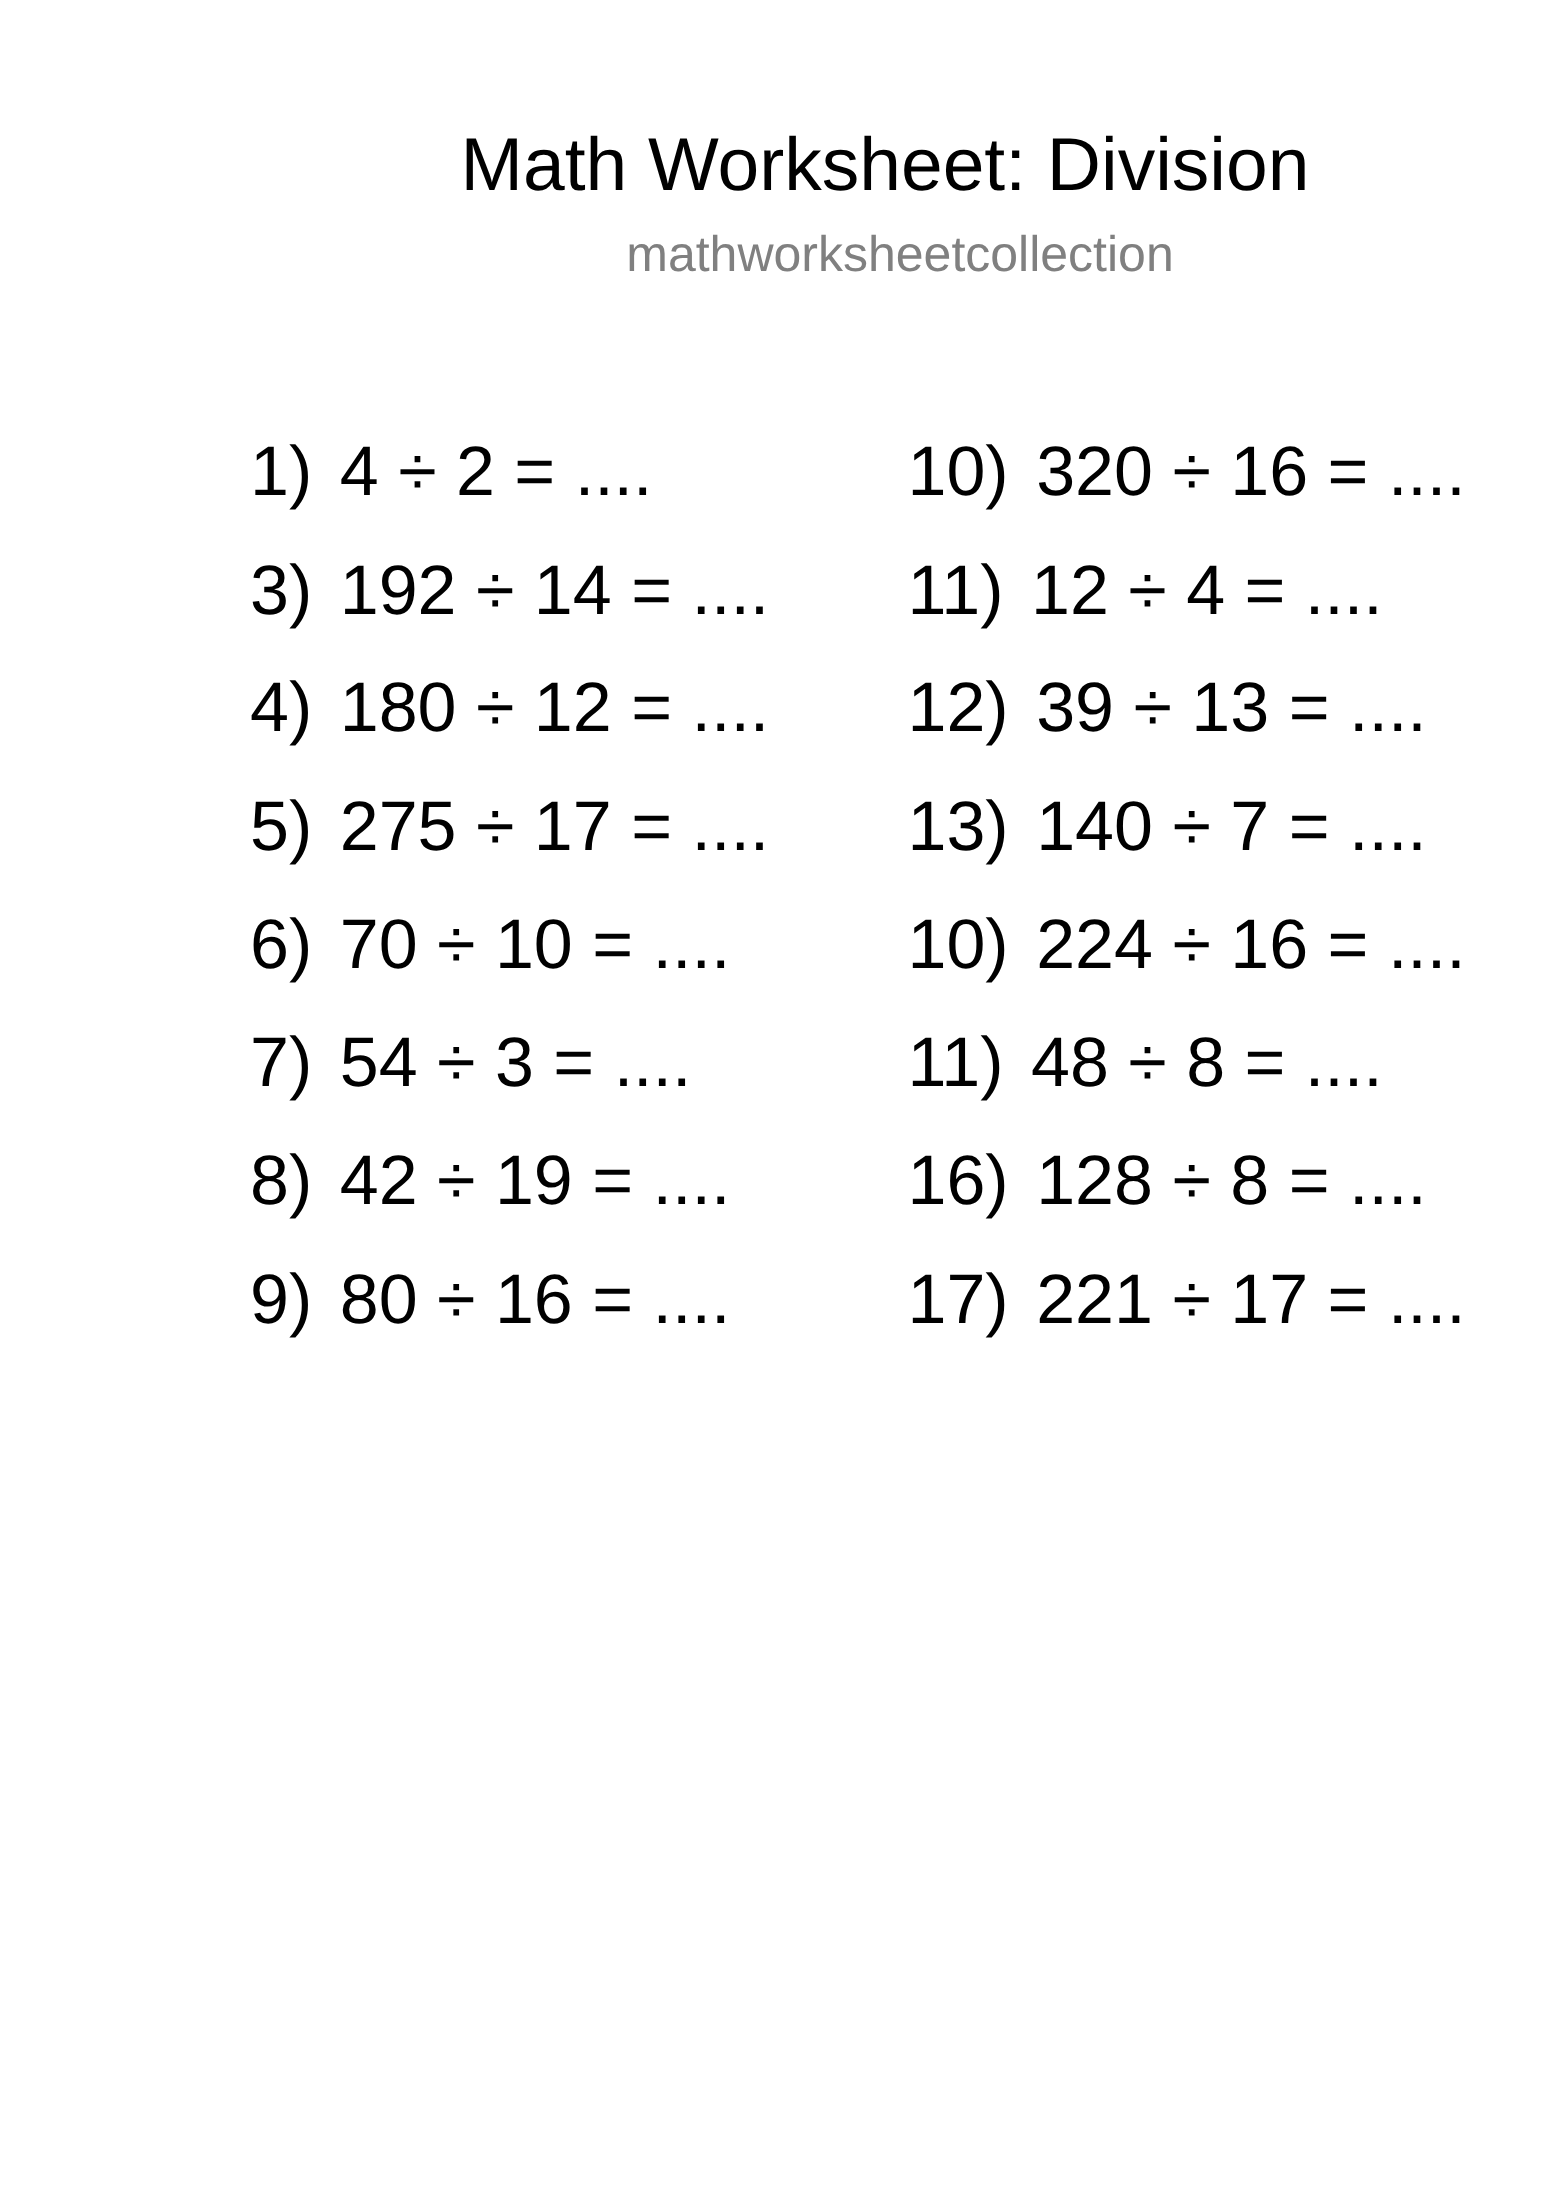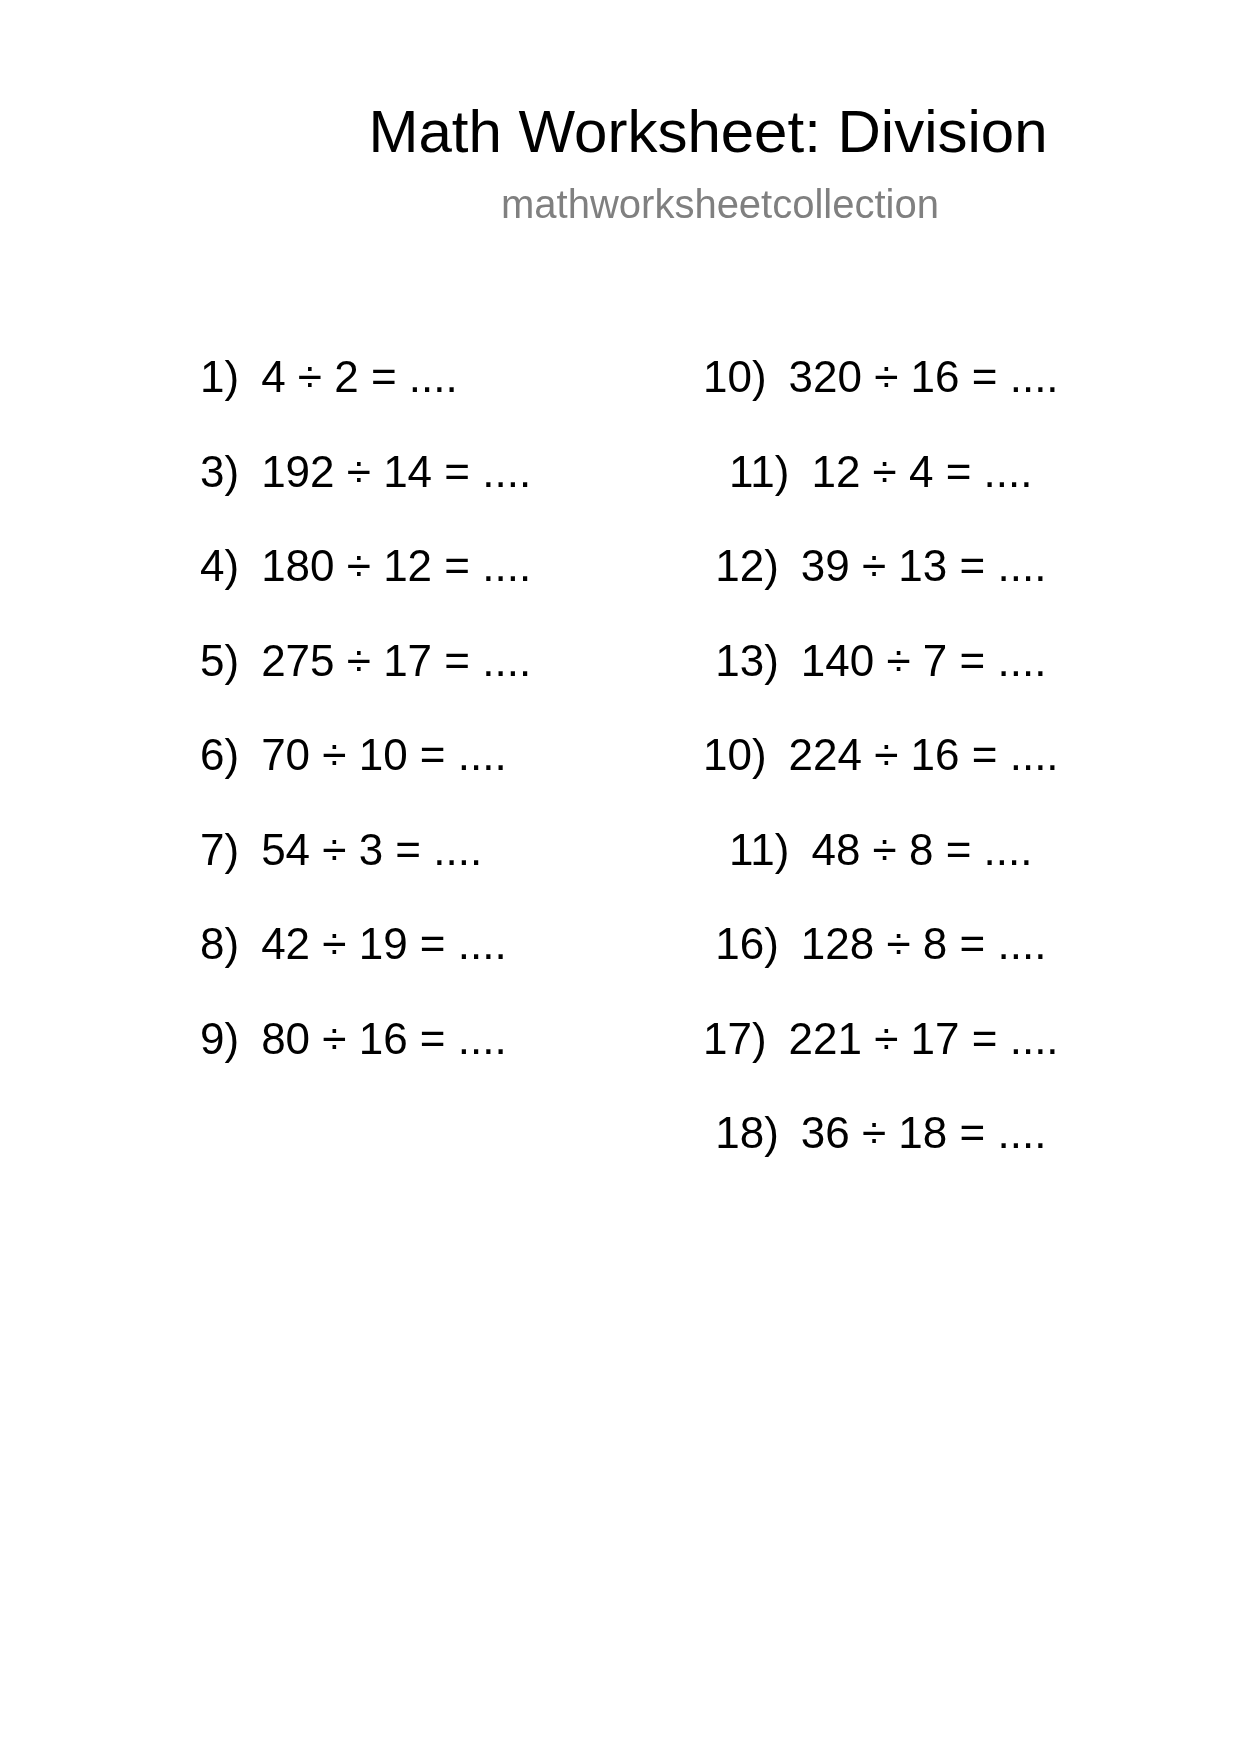--- a/index.html
+++ b/index.html
@@ -4,22 +4,22 @@
 <style>
   html, body { margin: 0; padding: 0; background: #ffffff; }
   body { width: 1240px; height: 1754px; position: relative; overflow: hidden;
          font-family: "Liberation Sans", sans-serif; color: #000; }
   .title { position: absolute; left: 0; width: 1416px; top: 96px; text-align: center;
            font-size: 60px; line-height: 72px; white-space: nowrap; }
   .subtitle { position: absolute; left: 0; width: 1440px; top: 180px; text-align: center;
               font-size: 40px; line-height: 48px; color: #808080; white-space: nowrap; }
   .col { position: absolute; top: 348px; }
   .col.left { left: 200px; }
-  .col.right { left: 703px; text-align: center; }
-  .problem { height: 94.5px; font-size: 44px; line-height: 58px; white-space: nowrap; }
+  .col.right { left: 726px; }
+  .problem { height: 94.5px; font-size: 56px; line-height: 58px; white-space: nowrap; }
   .num { display: inline-block; }
   .expr { display: inline-block; margin-left: 22px; }
 </style>
 </head>
 <body>
 
 <div class="title">Math Worksheet: Division</div>
 <div class="subtitle">mathworksheetcollection</div>
 
 <div class="col left">
@@ -35,14 +35,13 @@
 
 <div class="col right">
   <div class="problem"><span class="num">10)</span><span class="expr">320 ÷ 16 = ....</span></div>
   <div class="problem"><span class="num">11)</span><span class="expr">12 ÷ 4 = ....</span></div>
   <div class="problem"><span class="num">12)</span><span class="expr">39 ÷ 13 = ....</span></div>
   <div class="problem"><span class="num">13)</span><span class="expr">140 ÷ 7 = ....</span></div>
   <div class="problem"><span class="num">10)</span><span class="expr">224 ÷ 16 = ....</span></div>
   <div class="problem"><span class="num">11)</span><span class="expr">48 ÷ 8 = ....</span></div>
   <div class="problem"><span class="num">16)</span><span class="expr">128 ÷ 8 = ....</span></div>
   <div class="problem"><span class="num">17)</span><span class="expr">221 ÷ 17 = ....</span></div>
-  <div class="problem"><span class="num">18)</span><span class="expr">36 ÷ 18 = ....</span></div>
 </div>
 
 </body></html>

